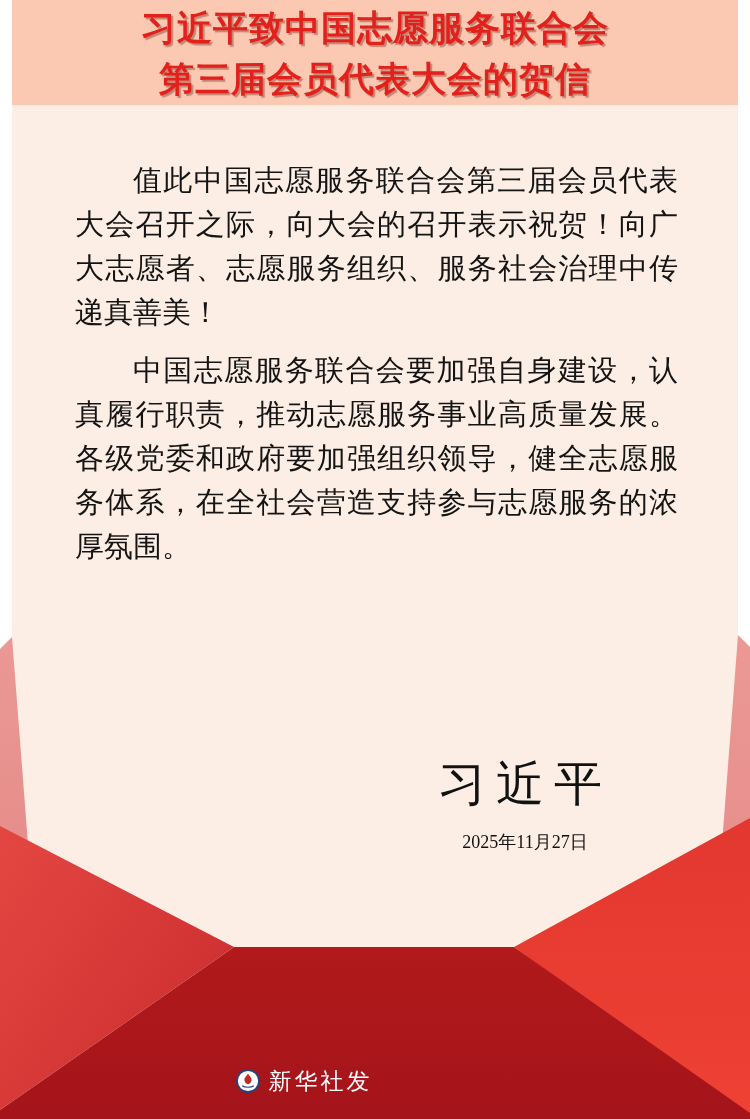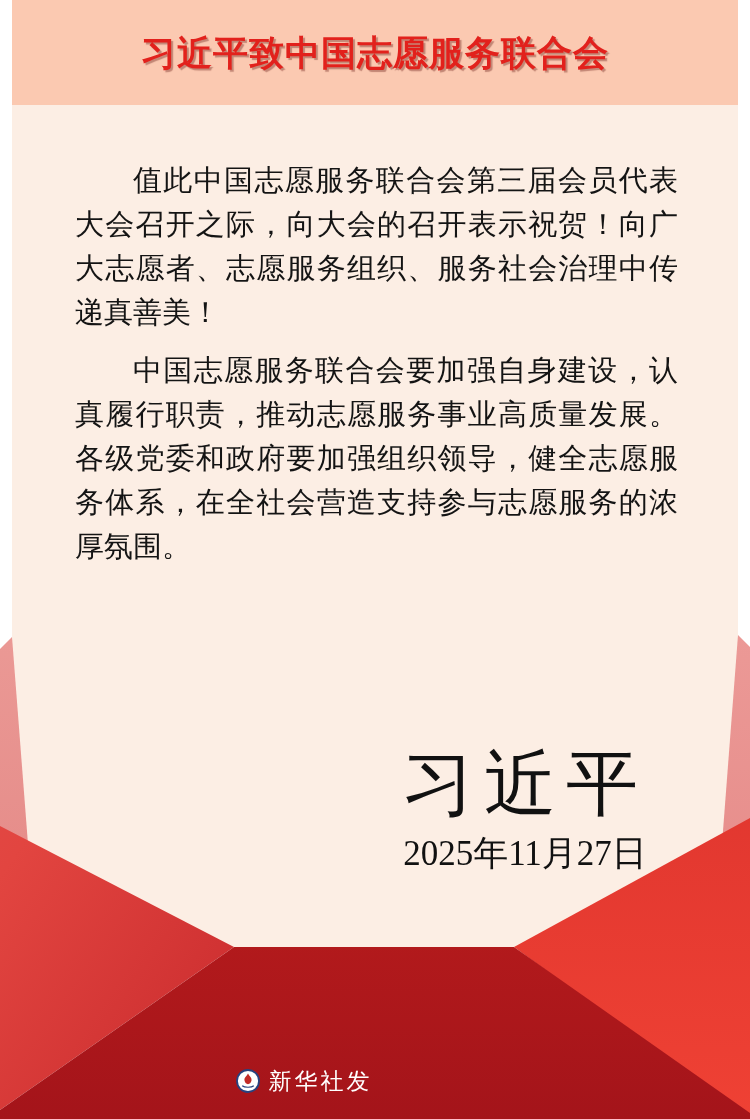--- a/index.html
+++ b/index.html
@@ -29,26 +29,26 @@
   .letter-body{
     position:absolute;left:63px;top:158px;width:603px;
     font-size:29px;line-height:44px;color:#141414;
     text-align:justify;
   }
   .letter-body p{margin:0 0 14px 0;text-indent:2em;}
   .sign-block{
     position:absolute;left:368px;top:752px;width:290px;text-align:center;
   }
   .signature{
-    font-size:72px;line-height:64px;color:#111;
+    font-size:48px;line-height:64px;color:#111;
     font-family:"Liberation Serif","DejaVu Serif",serif;
     letter-spacing:10px;white-space:nowrap;
   }
   .letter-date{
-    margin-top:14px;font-size:35px;color:#111;white-space:nowrap;
+    margin-top:14px;font-size:18px;color:#111;white-space:nowrap;
   }
   
   .shape{position:absolute;left:0;top:0;width:750px;height:1119px;}
   .wedge-left{
     clip-path:polygon(12px 637px,0px 649px,0px 870px,30px 870px);
     background:linear-gradient(to bottom,#f5bcb8 0%,#eb9a96 55%,#e07f7d 100%);
   }
   .wedge-right{
     clip-path:polygon(738px 635px,750px 647px,750px 870px,720px 870px);
     background:linear-gradient(to bottom,#f5b6b2 0%,#ec9a97 55%,#e28280 100%);
@@ -77,20 +77,21 @@
   }
 </style>
 </head>
 <body>
 
 <div id="canvas">
 
   <div class="paper">
     <div class="title-band">
       <div class="title-line">习近平致中国志愿服务联合会</div>
+      <div class="title-line">第三届会员代表大会的贺信</div>
     </div>
 
     <div class="letter-body">
       <p>值此中国志愿服务联合会第三届会员代表大会召开之际，向大会的召开表示祝贺！向广大志愿者、志愿服务组织、服务社会治理中传递真善美！</p>
       <p>中国志愿服务联合会要加强自身建设，认真履行职责，推动志愿服务事业高质量发展。各级党委和政府要加强组织领导，健全志愿服务体系，在全社会营造支持参与志愿服务的浓厚氛围。</p>
     </div>
 
     <div class="sign-block">
       <div class="signature">习近平</div>
       <div class="letter-date">2025年11月27日</div>

